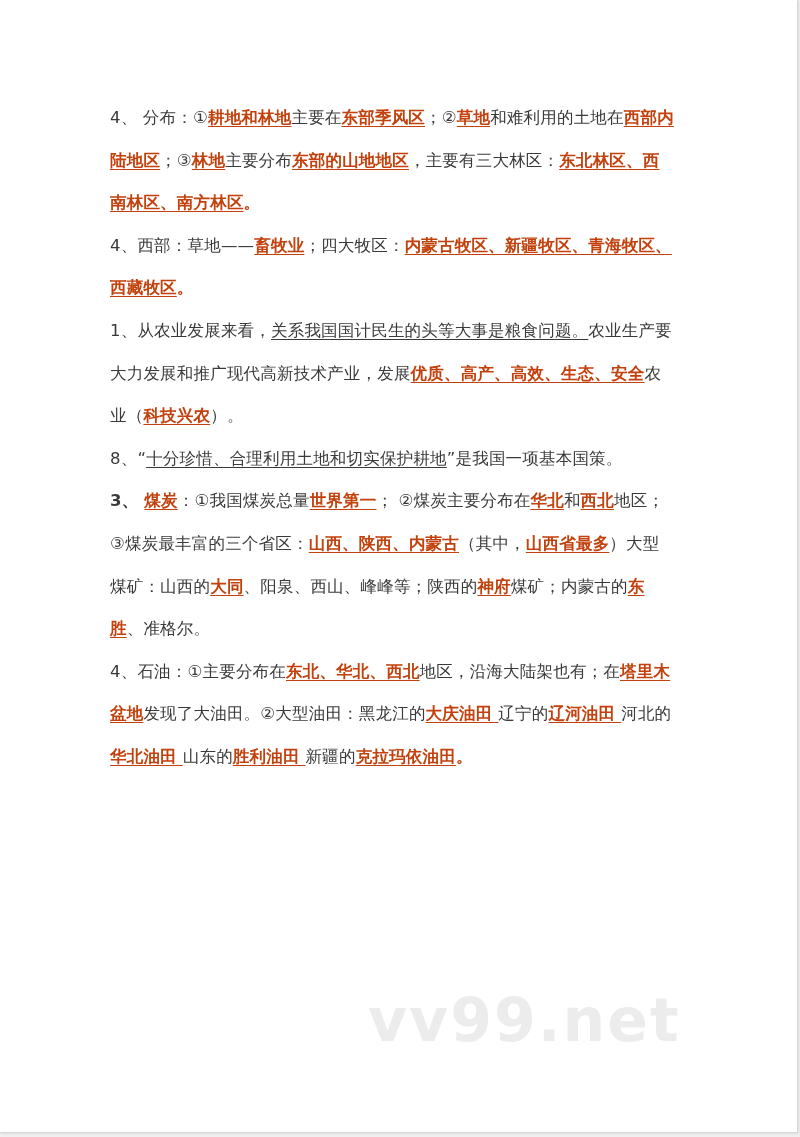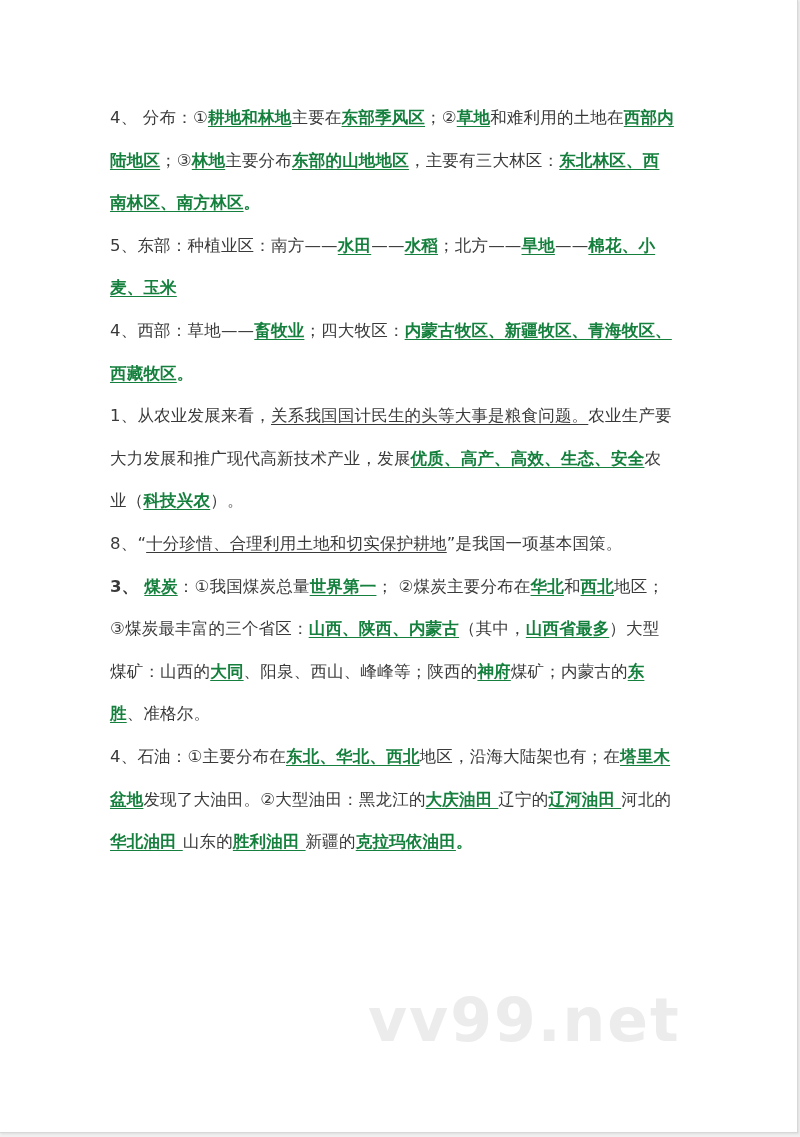--- a/index.html
+++ b/index.html
@@ -14,41 +14,40 @@
     border-right: 1px solid #d8d8d8; border-bottom: 1px solid #d8d8d8;
     box-shadow: 1px 1px 2px rgba(0,0,0,0.08);
   }
   .content {
     position: absolute; left: 110px; top: 97px; width: 566px;
     color: #3a3a3a; font-size: 16.5px; line-height: 42.6px;
     letter-spacing: 0.2px;
   }
   .para { margin: 0; }
   .u { text-decoration: underline; text-underline-offset: 3px; text-decoration-thickness: 1px; }
-  .b { font-weight: bold; color: #15803d; }
+  .b { font-weight: bold; color: #c2410c; }
   .heading {
     text-align: center; font-weight: bold; margin: 21px 0 21px 0; color: #2a2a2a;
   }
   .num-bold { font-weight: bold; }
   .watermark {
     position: absolute; left: 368px; top: 985px;
     font-family: "DejaVu Sans", sans-serif; font-weight: bold;
     font-size: 60px; color: rgba(200,200,200,0.35); letter-spacing: 2px;
     pointer-events: none;
   }
 </style>
 </head>
 <body>
 
 <div class="page">
   <div class="content">
 
     <p class="para"><span>4、 </span><span>分布：①</span><span class="u b">耕地和林地</span><span>主要在</span><span class="u b">东部季风区</span><span>；②</span><span class="u b">草地</span><span>和难利用的土地在</span><span class="u b">西部内陆地区</span><span>；③</span><span class="u b">林地</span><span>主要分布</span><span class="u b">东部的山地地区</span><span>，主要有三大林区：</span><span class="u b">东北林区、西南林区、南方林区</span><span class="b">。</span></p>
 
-    <p class="para"><span>5、东部：种植业区：南方——</span><span class="u b">水田</span><span>——</span><span class="u b">水稻</span><span>；北方——</span><span class="u b">旱地</span><span>——</span><span class="u b">棉花、小麦、玉米</span></p>
 
     <p class="para"><span>4、西部：草地——</span><span class="u b">畜牧业</span><span>；四大牧区：</span><span class="u b">内蒙古牧区、新疆牧区、青海牧区、西藏牧区</span><span class="b">。</span></p>
 
     <p class="para"><span>1、从农业发展来看，</span><span class="u">关系我国国计民生的头等大事是粮食问题。</span><span>农业生产要大力发展和推广现代高新技术产业，发展</span><span class="u b">优质、高产、高效、生态、安全</span><span>农业（</span><span class="u b">科技兴农</span><span>）。</span></p>
 
     <p class="para"><span>8、“</span><span class="u">十分珍惜、合理利用土地和切实保护耕地</span><span>”是我国一项基本国策。</span></p>
 
 
 
 

